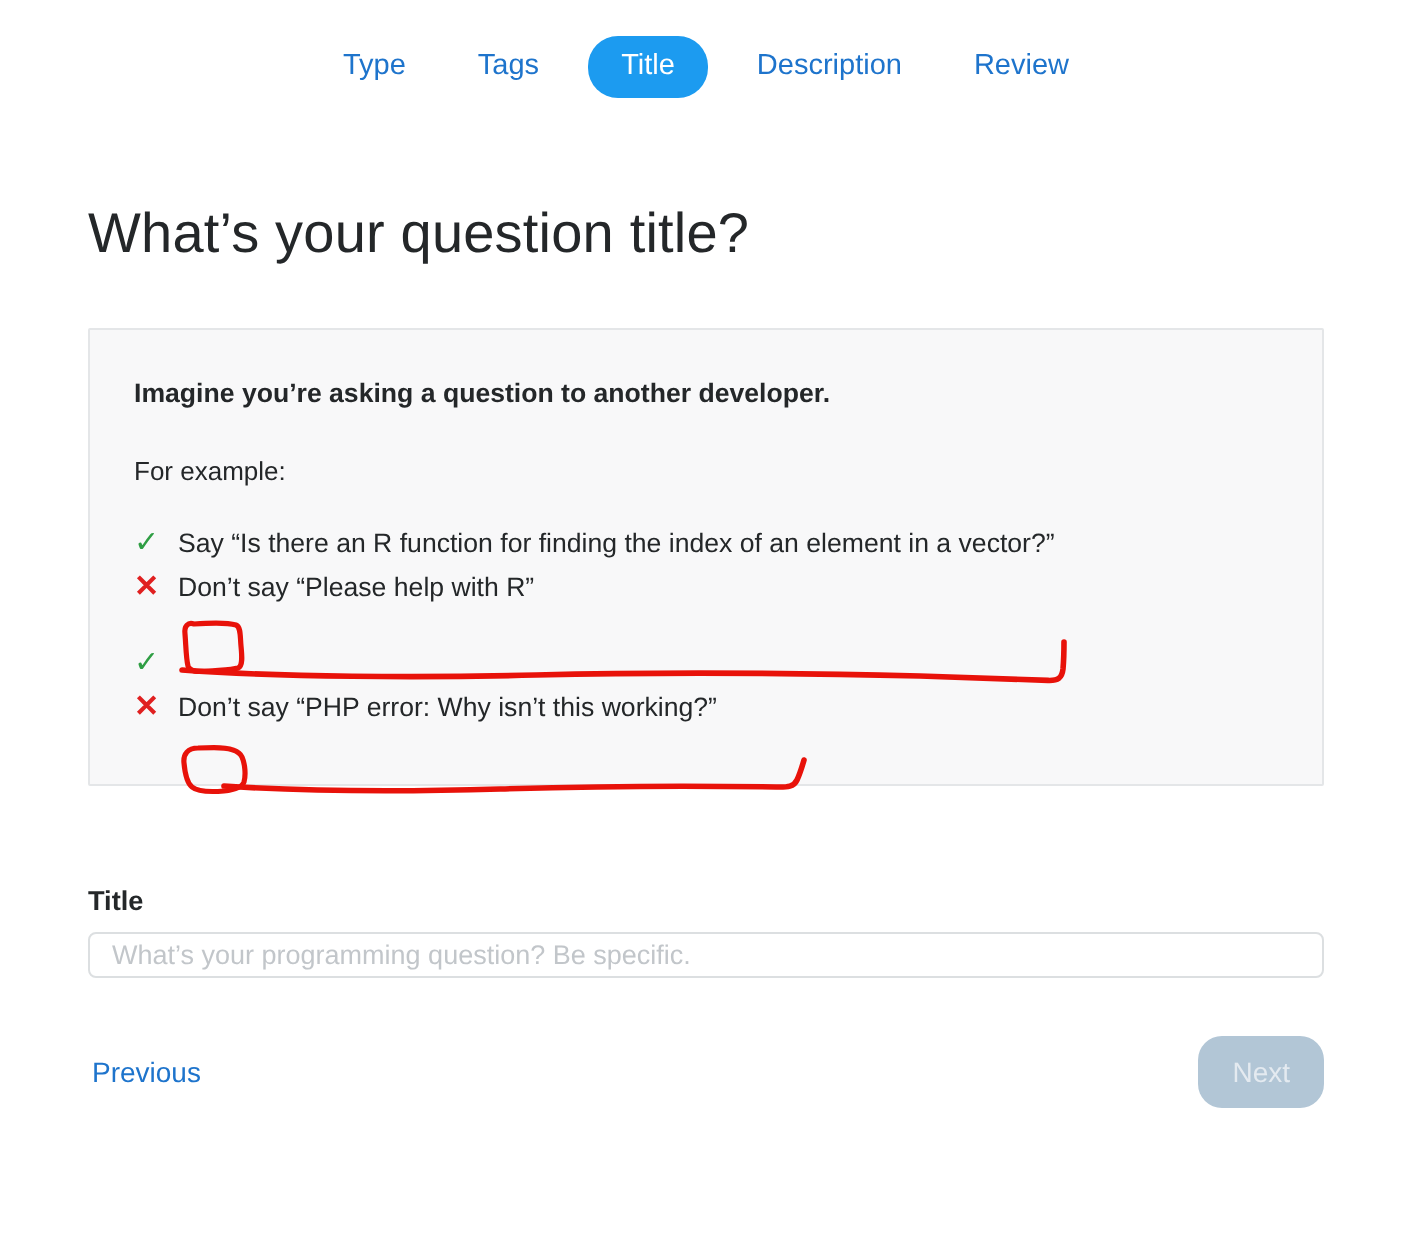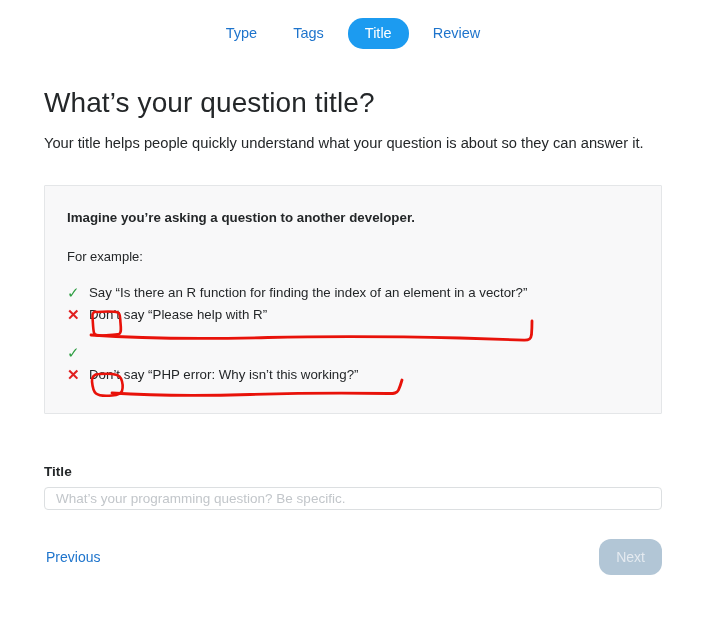--- a/index.html
+++ b/index.html
@@ -36,21 +36,21 @@
   .step.active {
     background: #1c9bf0;
     color: #ffffff;
     padding: 8px 17px;
     border-radius: 15px;
   }
 
   
   .content {
     padding: 0 44px;
-    margin-top: 38px;
+    margin-top: 52px;
   }
   h1.page-title {
     font-size: 28px;
     font-weight: normal;
     color: #242729;
     margin: 0 0 14px 0;
     letter-spacing: 0.1px;
   }
   p.page-subtitle {
     font-size: 14.7px;
@@ -159,27 +159,27 @@
     cursor: default;
   }
 </style>
 </head>
 <body>
 
 <div class="step-nav">
   <div class="step">Type</div>
   <div class="step">Tags</div>
   <div class="step active">Title</div>
+  <div class="step">Description</div>
   <div class="step">Review</div>
 </div>
 
 <div class="content">
 
   <h1 class="page-title">What’s your question title?</h1>
-  <p class="page-subtitle">Your title helps people quickly understand what your question is about so they can answer it.</p>
 
   <div class="example-card">
     <p class="card-heading">Imagine you’re asking a question to another developer.</p>
     <p class="card-foreg">For example:</p>
 
     <div class="example-group">
       <div class="example-line">
         <span class="mark good">✓</span>
         <span class="ex-text">Say “Is there an R function for finding the index of an element in a vector?”</span>
       </div>

